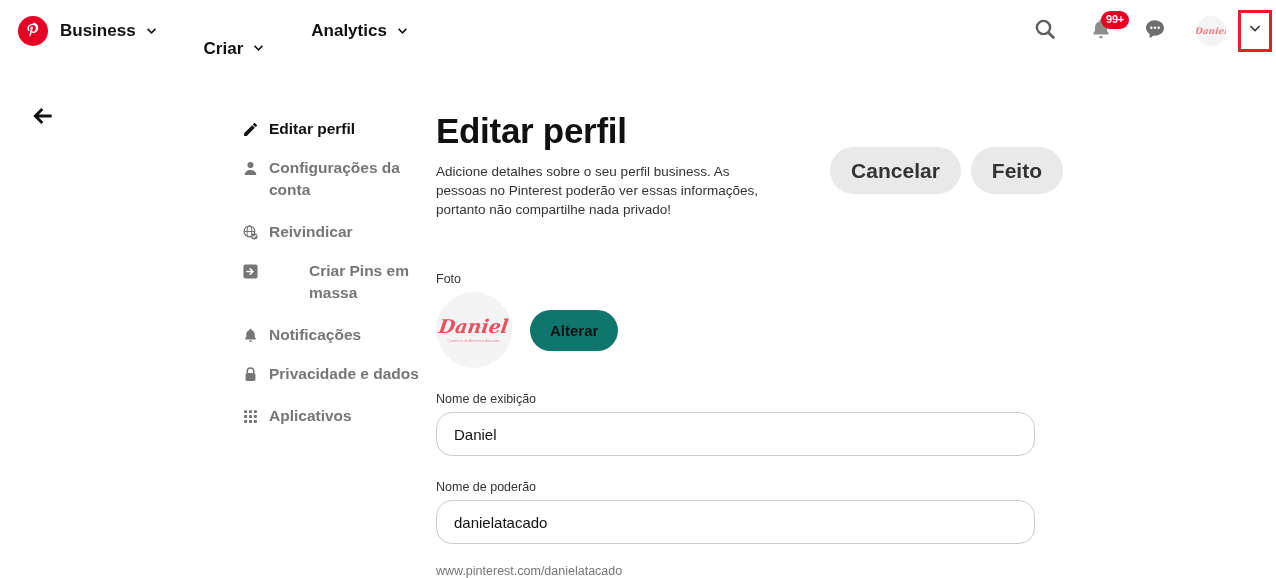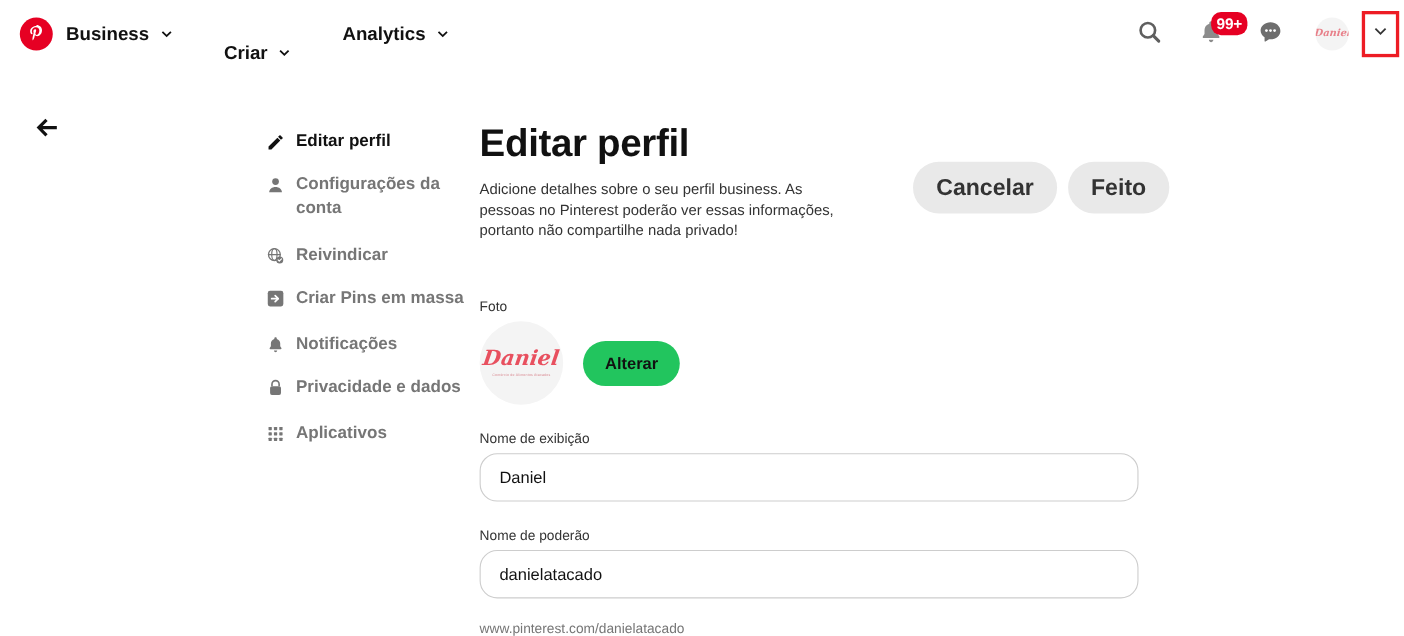--- a/index.html
+++ b/index.html
@@ -58,21 +58,21 @@
     display: flex; align-items: center; justify-content: center;
     cursor: pointer;
     position: relative;
     flex: 0 0 auto;
   }
   .badge {
     position: absolute;
     top: 1px; left: 21px;
     background: #e60023;
     color: #ffffff;
-    font-size: 14px;
+    font-size: 11px;
     font-weight: bold;
     line-height: 1;
     padding: 3px 5px 4px 5px;
     border-radius: 9px;
     letter-spacing: -0.2px;
   }
   .avatar-small {
     width: 30px; height: 30px;
     border-radius: 50%;
     background: #f4f4f4;
@@ -203,21 +203,21 @@
     line-height: 1;
   }
   .avatar-big .logo-sub {
     font-size: 3.2px;
     color: #d98a92;
     letter-spacing: 0.2px;
     margin-top: 3px;
     white-space: nowrap;
   }
   .alterar-btn {
-    background: #22c55e;
+    background: #0f766e;
     color: #111111;
     border: none;
     border-radius: 24px;
     font-size: 15px;
     font-weight: bold;
     padding: 13px 20px;
     cursor: pointer;
     font-family: inherit;
     line-height: 1;
   }
@@ -364,21 +364,21 @@
         <circle cx="10.5" cy="10.5" r="7.6" fill="none" stroke="#767676" stroke-width="1.7"></circle>
         <ellipse cx="10.5" cy="10.5" rx="3.4" ry="7.6" fill="none" stroke="#767676" stroke-width="1.5"></ellipse>
         <line x1="3" y1="10.5" x2="18" y2="10.5" stroke="#767676" stroke-width="1.5"></line>
         <circle cx="17.4" cy="17.4" r="4.5" fill="#767676"></circle>
         <path d="M15.3 17.4l1.5 1.5 2.8-2.8" fill="none" stroke="#ffffff" stroke-width="1.5" stroke-linecap="round" stroke-linejoin="round"></path>
       </svg>
     </span>
     <span class="side-label">Reivindicar</span>
   </div>
 
-  <div class="side-item" style="">
+  <div class="side-item" style="gap:40px;">
     <span class="side-ico">
       <svg width="17" height="17" viewBox="0 0 24 24">
         <rect x="2" y="2" width="20" height="20" rx="3" fill="#767676"></rect>
         <path d="M7 12h8" stroke="#ffffff" stroke-width="2.2" stroke-linecap="round"></path>
         <path d="M11.5 8.2 15.4 12l-3.9 3.8" fill="none" stroke="#ffffff" stroke-width="2.2" stroke-linecap="round" stroke-linejoin="round"></path>
       </svg>
     </span>
     <span class="side-label">Criar Pins em massa</span>
   </div>
 

